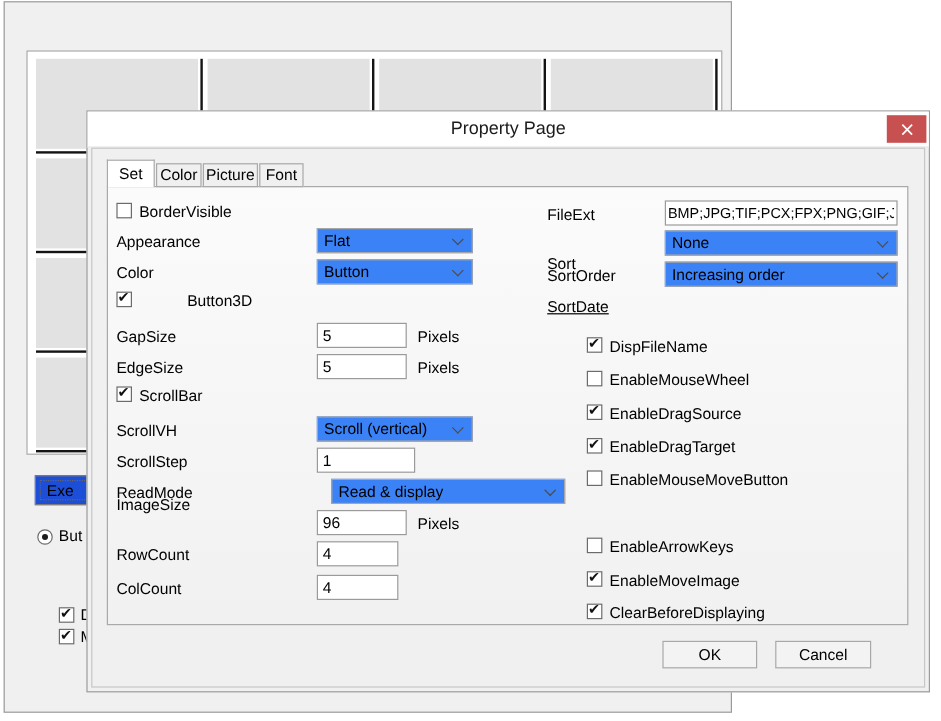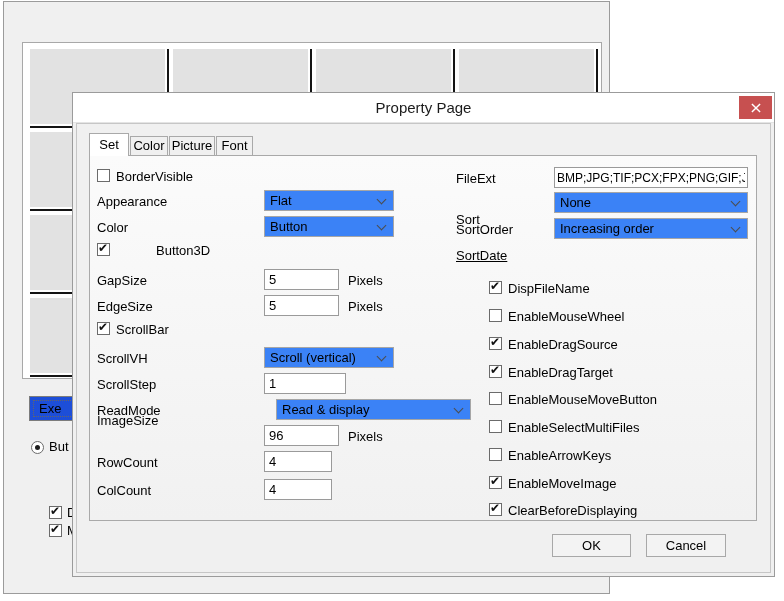--- a/index.html
+++ b/index.html
@@ -205,24 +205,20 @@
       <span>EnableDragSource</span>
     </div>
     <div class="cb-abs" style="left:416px; top:272px;">
       <span class="cb on"></span>
       <span>EnableDragTarget</span>
     </div>
     <div class="cb-abs" style="left:416px; top:299px;">
       <span class="cb"></span>
       <span>EnableMouseMoveButton</span>
     </div>
-    <div class="cb-abs" style="left:416px; top:327px;">
-      <span class="cb"></span>
-      <span>EnableSelectMultiFiles</span>
-    </div>
     <div class="cb-abs" style="left:416px; top:355px;">
       <span class="cb"></span>
       <span>EnableArrowKeys</span>
     </div>
     <div class="cb-abs" style="left:416px; top:383px;">
       <span class="cb on"></span>
       <span>EnableMoveImage</span>
     </div>
     <div class="cb-abs" style="left:416px; top:410px;">
       <span class="cb on"></span>

